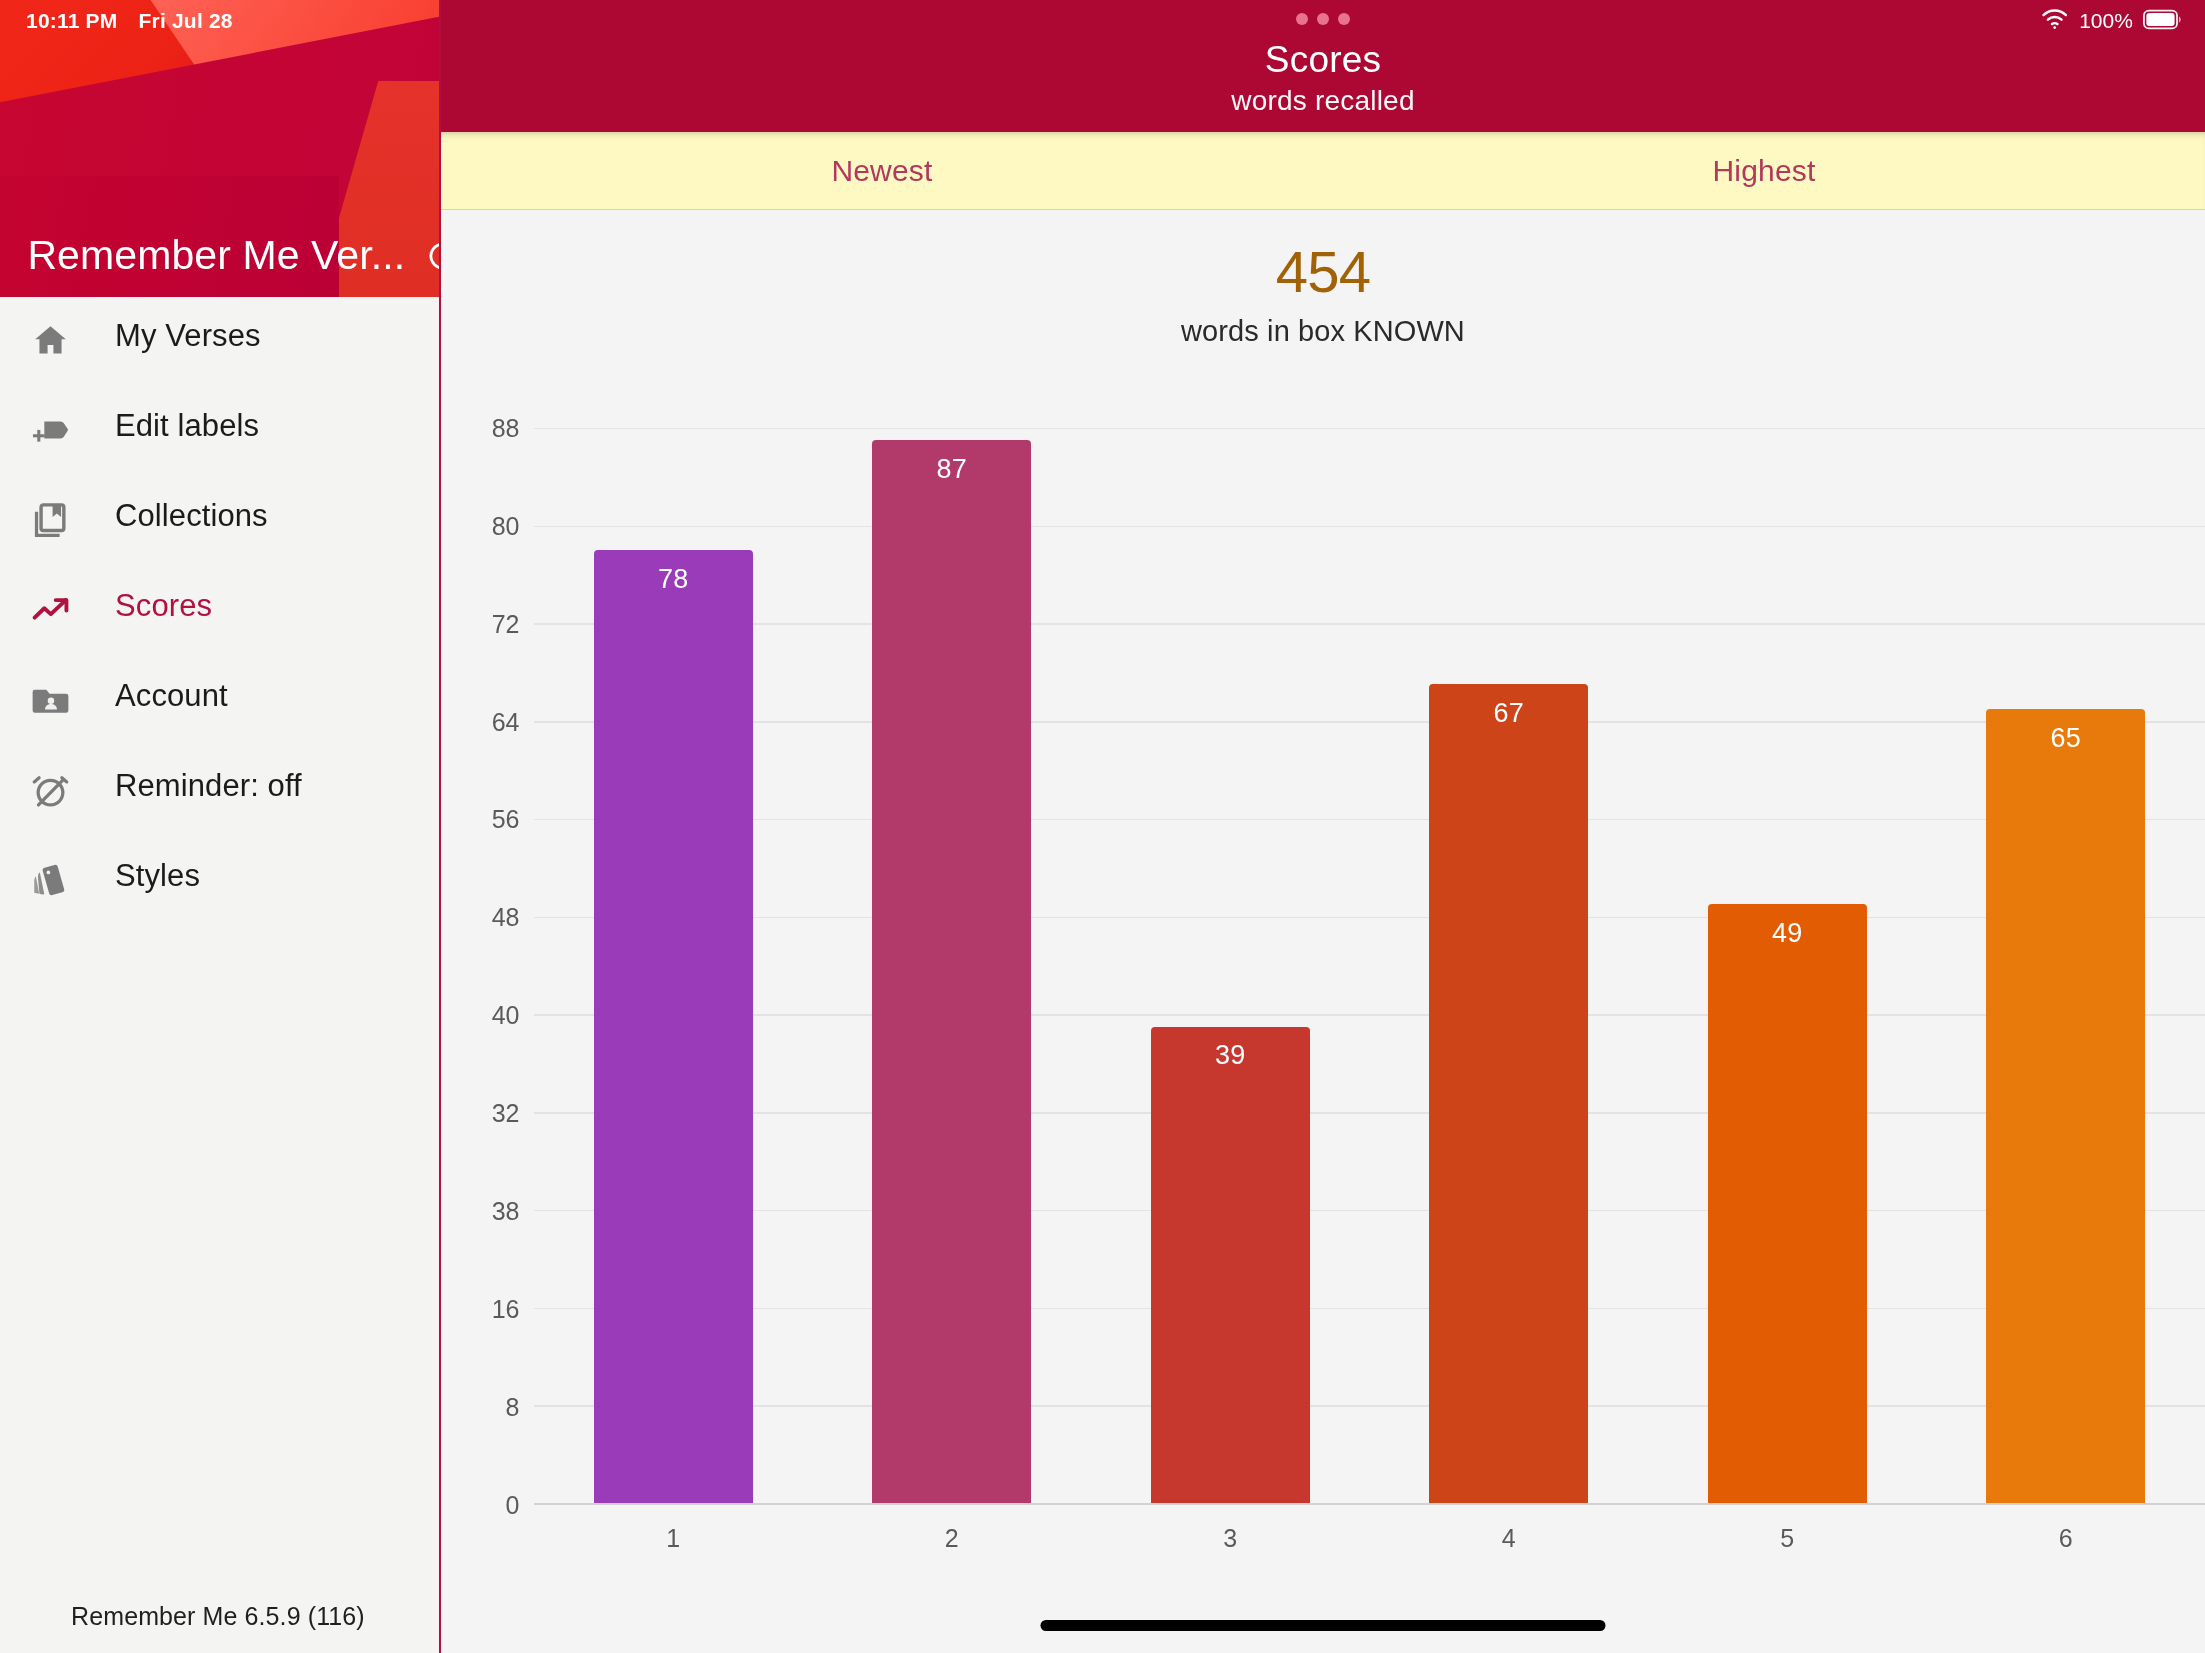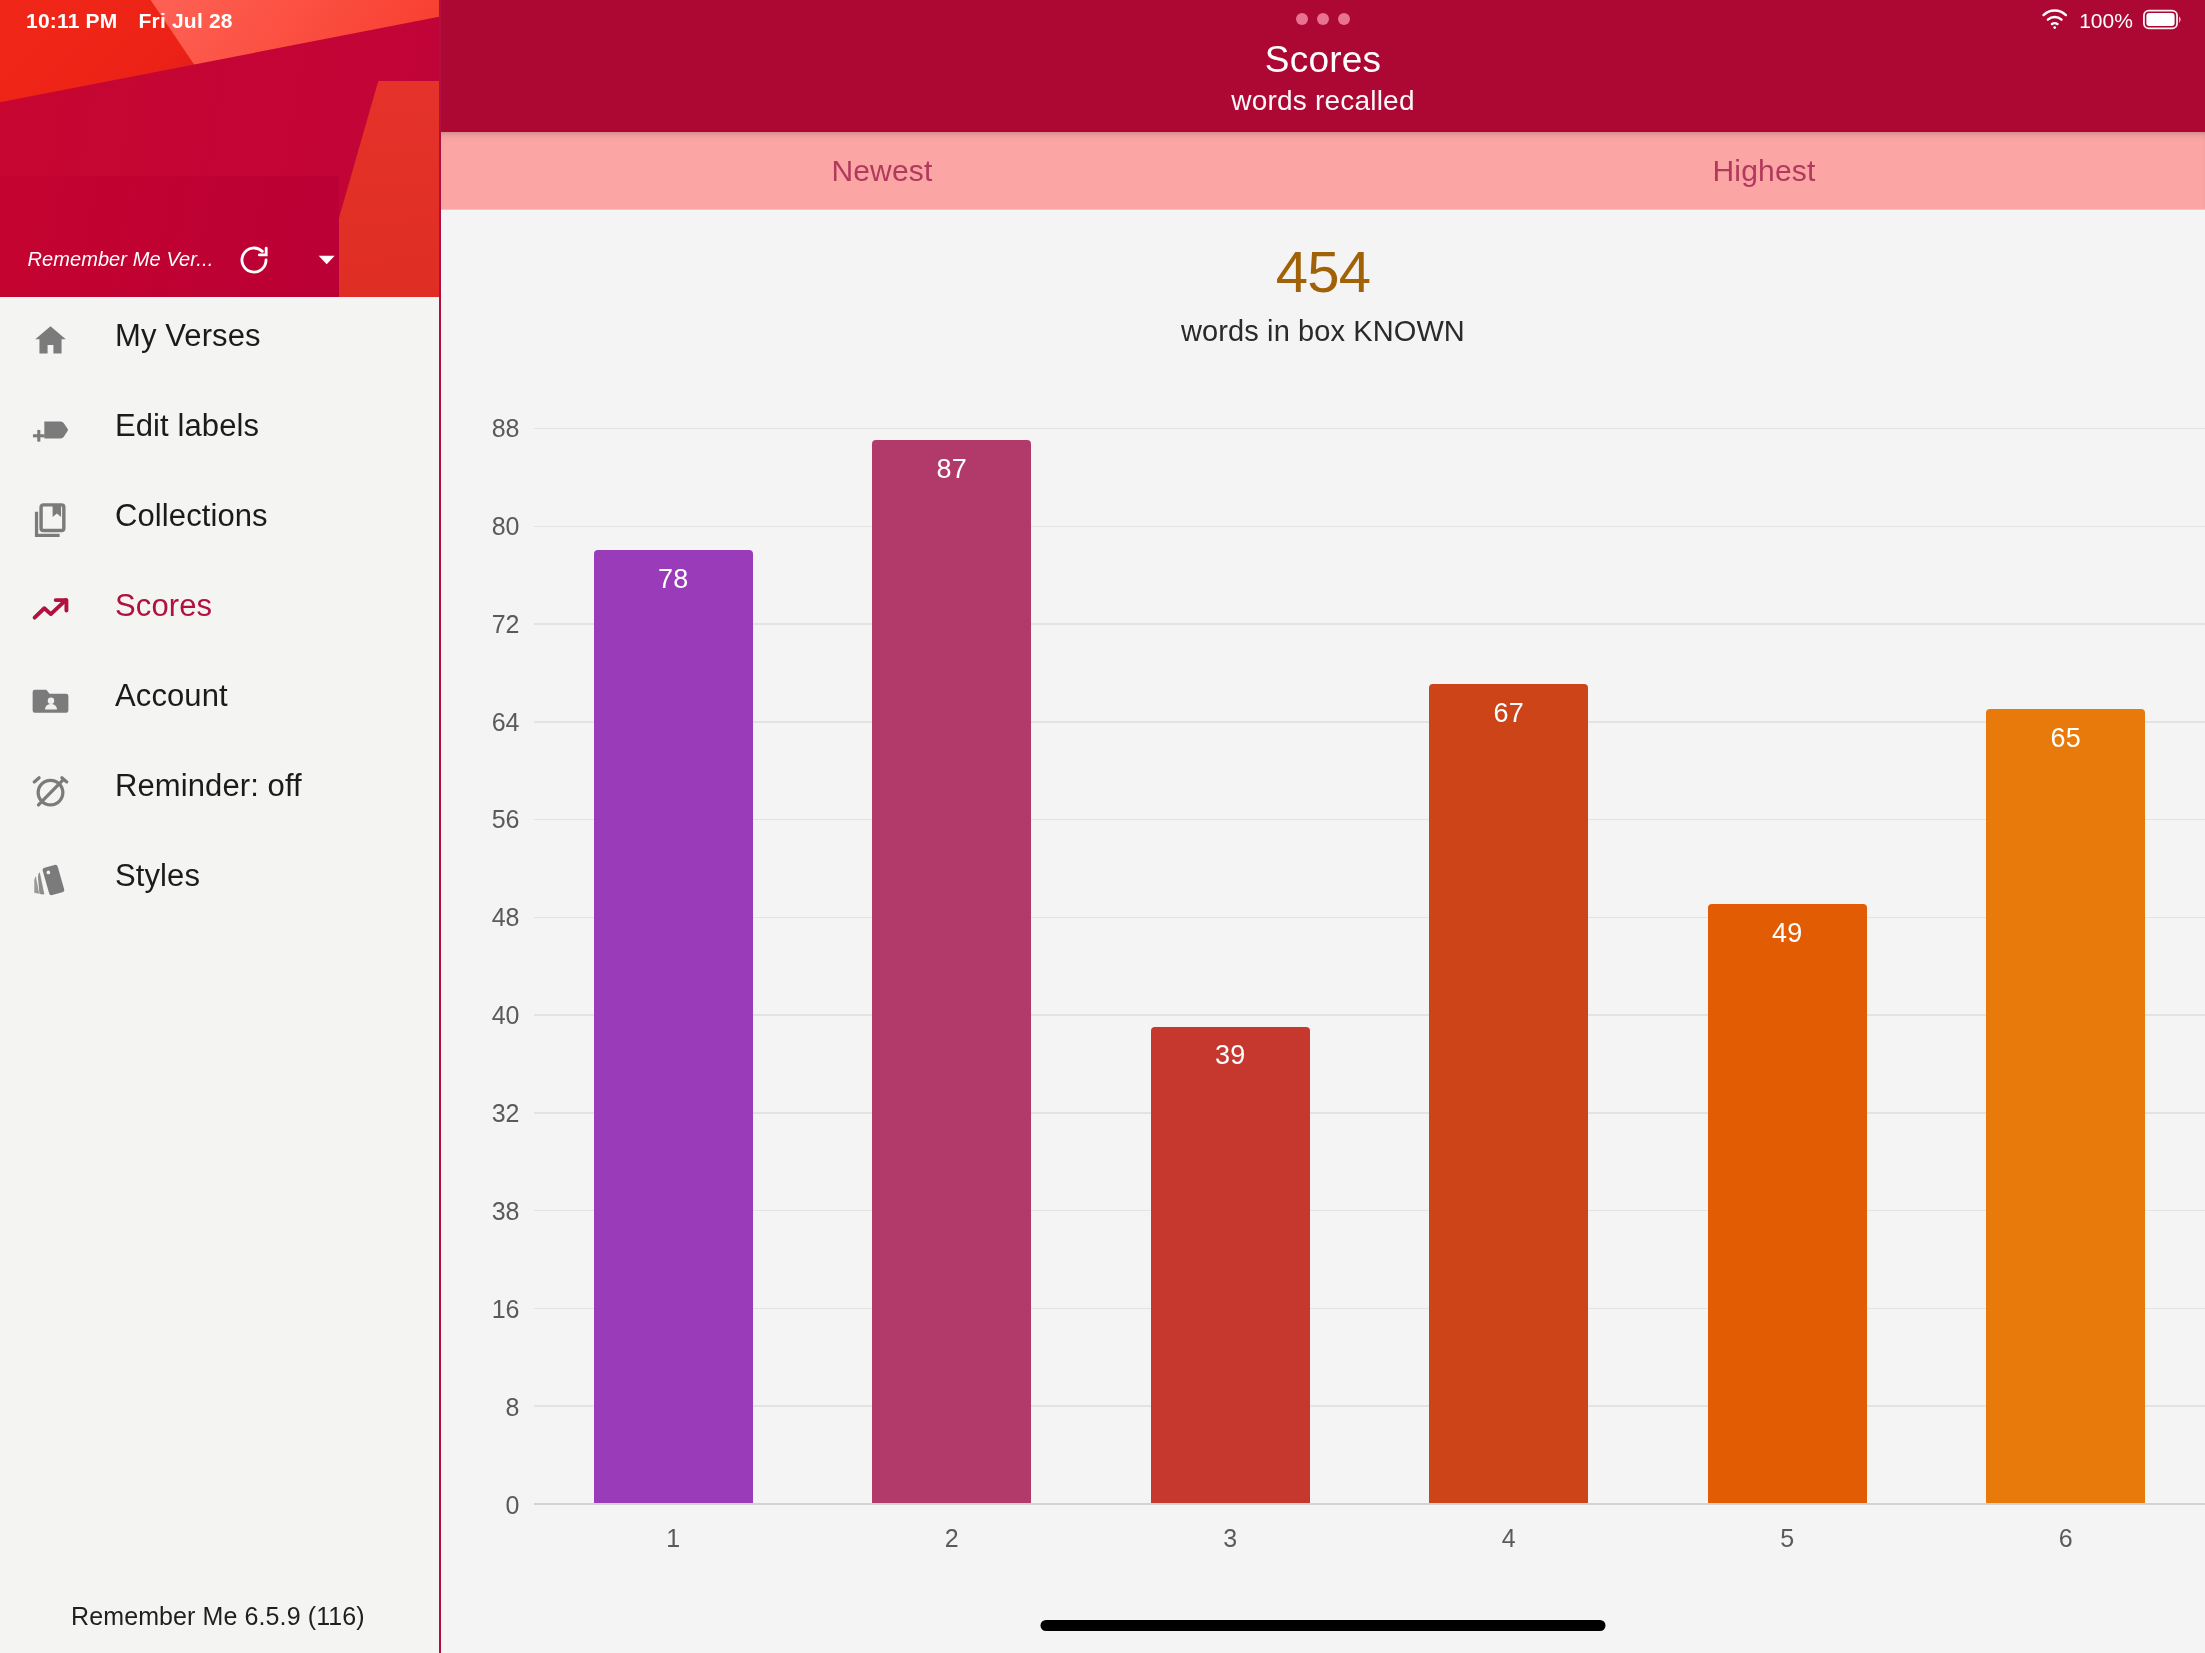--- a/index.html
+++ b/index.html
@@ -88,25 +88,24 @@
     left: 0; bottom: 18px;
     width: 100%;
     display: flex;
     align-items: center;
     padding: 0 22.6px 0 27.4px;
     gap: 0;
     z-index: 6;
   }
   #sidebar-title {
     color: #ffffff;
-    font-size: 20px;
+    font-size: 41px;
     font-weight: 400;
     white-space: nowrap;
     letter-spacing: 0.1px;
-    font-style: italic;
   }
   #refresh-btn {
     margin-left: 21px;
     width: 39px; height: 39px;
     display: flex; align-items: center; justify-content: center;
   }
   #dropdown-btn {
     margin-left: 34px;
     width: 39px; height: 39px;
     display: flex; align-items: center; justify-content: center;
@@ -224,21 +223,21 @@
     font-size: 21px;
     font-weight: 500;
   }
 
   
   #tab-bar {
     position: relative;
     height: 78px;
     flex: 0 0 78px;
     display: flex;
-    background: #fca5a5;
+    background: #fef9c3;
     border-bottom: 1.6px solid #d8cdd2;
     box-shadow: inset 0 5.7px 8px -6.5px rgba(0,0,0,.35);
   }
   .tab {
     flex: 1 1 0;
     display: flex;
     align-items: center;
     justify-content: center;
     font-size: 30px;
     color: #b0395c;

